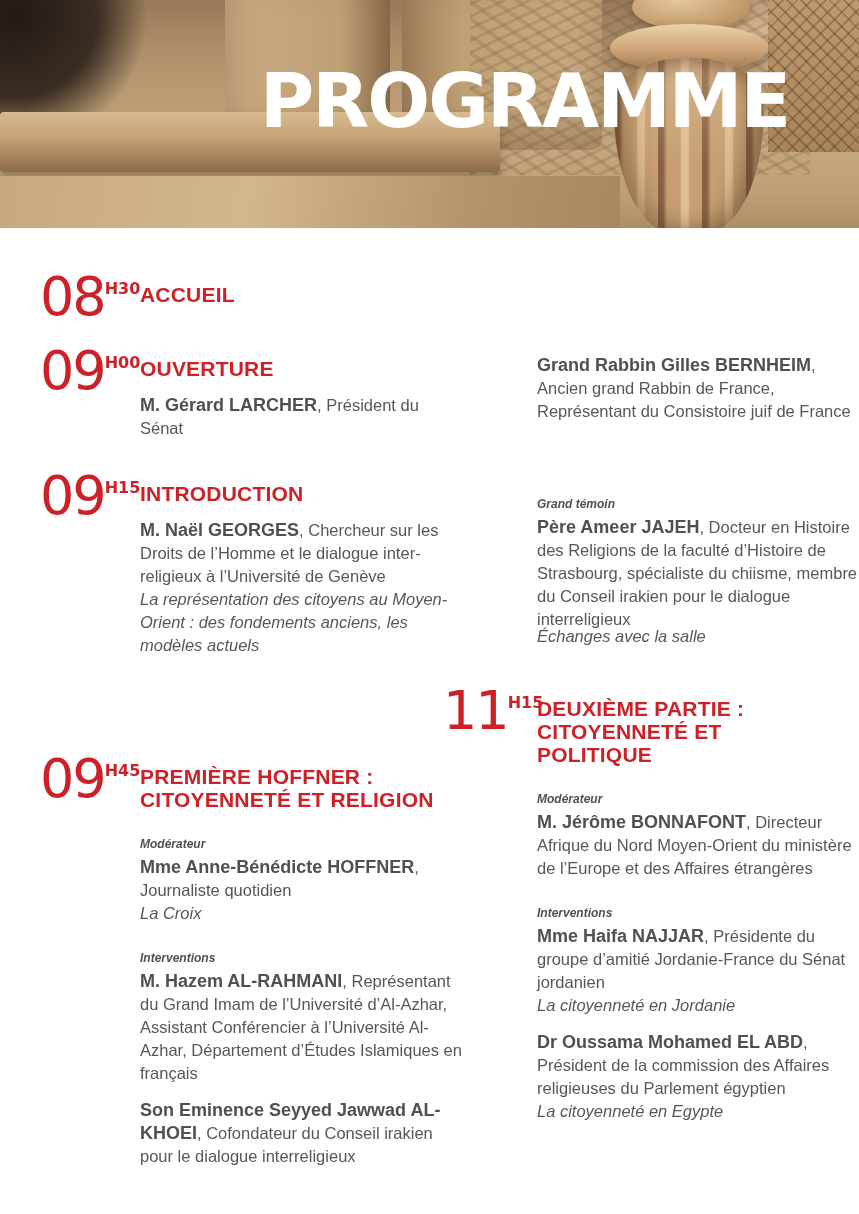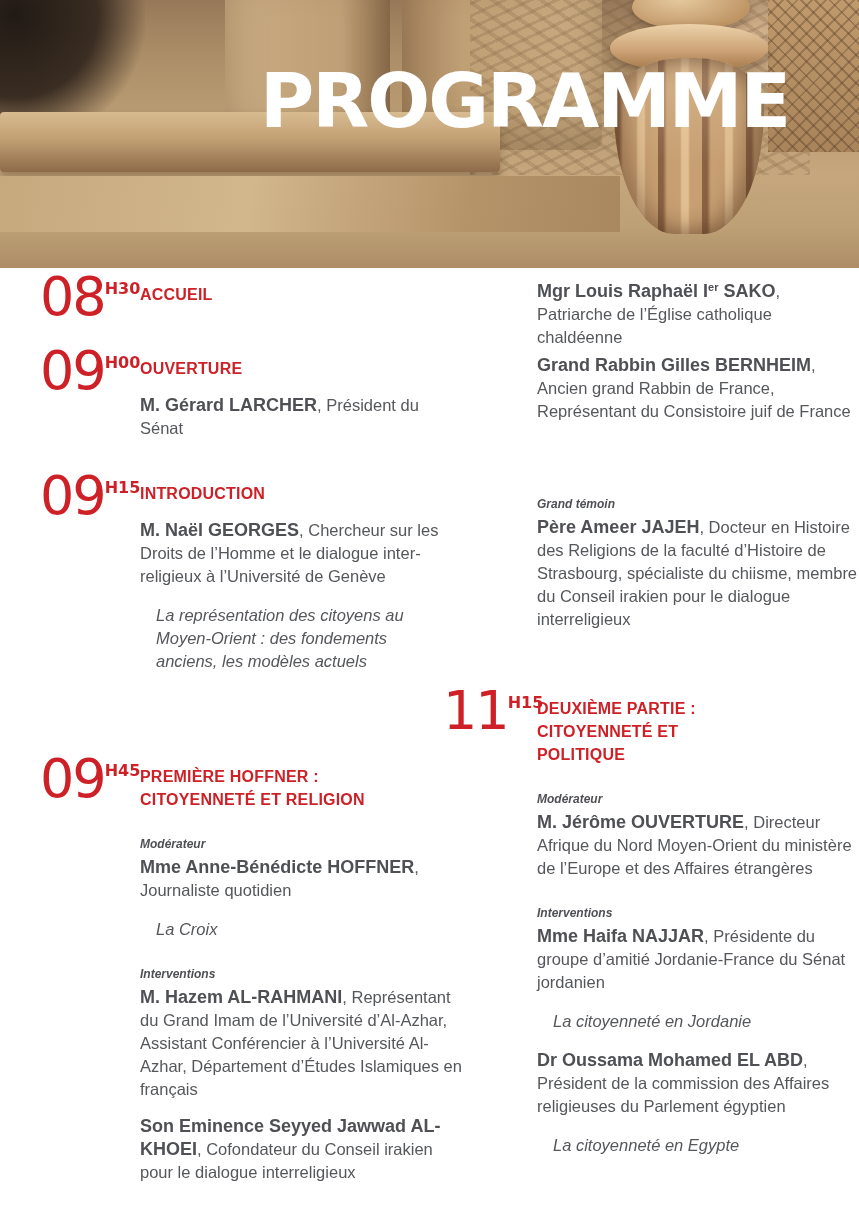--- a/index.html
+++ b/index.html
@@ -2,21 +2,21 @@
 <html><head>
 <meta charset="utf-8">
 <title>PROGRAMME</title>
 <style>
   html,body{margin:0;padding:0;background:#ffffff;}
   .page{
     position:relative;width:859px;height:1214px;background:#ffffff;overflow:hidden;
     font-family:"Liberation Sans", sans-serif;color:#55575B;
   }
   
-  .hero{position:absolute;top:0;left:0;width:859px;height:268px;overflow:hidden;background:#b3946d;}
+  .hero{position:absolute;top:0;left:0;width:859px;height:228px;overflow:hidden;background:#b3946d;}
   .hp{position:absolute;}
   .hp-base{left:0;top:0;right:0;bottom:0;background:
     radial-gradient(160px 100px at 88% 14%, rgba(216,184,146,.95), rgba(216,184,146,0) 72%),
     linear-gradient(180deg,#97795a 0%,#ab8d67 20%,#bb9d75 45%,#c6a77d 65%,#bda075 85%,#ad8d66 100%);}
   .hp-dark-corner{left:-55px;top:-55px;width:200px;height:200px;
     background:radial-gradient(circle at 35% 35%, #211a15 0%, #3a2d22 45%, rgba(58,45,34,0) 72%);}
   .hp-slab-a{left:225px;top:0;width:165px;height:168px;border-radius:0 0 8px 8px;
     background:linear-gradient(90deg,#c9ab82 0%,#bfa076 70%,#8f6f4e 100%);
     box-shadow:inset 0 -30px 40px rgba(90,65,40,.35);}
   .hp-slab-b{left:402px;top:0;width:200px;height:150px;border-radius:0 0 10px 6px;
@@ -51,28 +51,28 @@
     font-family:"DejaVu Sans", sans-serif;font-weight:bold;
     font-size:74px;line-height:1;letter-spacing:-2px;color:#ffffff;}
   
   .entry{position:absolute;left:40px;display:flex;align-items:flex-start;}
   .time{flex:0 0 100px;width:100px;display:flex;align-items:flex-start;color:#CE2127;
     font-family:"DejaVu Sans", sans-serif;}
   .entry-right .time{flex:0 0 94px;width:94px;}
   .time .h{font-size:54px;font-weight:normal;line-height:38px;letter-spacing:-2px;}
   .time .m{font-size:16px;font-weight:bold;line-height:16px;margin-top:3px;letter-spacing:0;text-align:center;}
   .body{width:322px;}
-  .sect-title{margin:5px 0 0 0;color:#CE2127;font-size:16px;font-weight:bold;line-height:23px;letter-spacing:.2px;}
+  .sect-title{margin:5px 0 0 0;color:#CE2127;font-size:21px;font-weight:bold;line-height:23px;letter-spacing:.2px;}
   .sect-title .tline{display:block;}
   .speaker{margin:14px 0 0 0;font-size:16.5px;line-height:23px;}
   .speaker .name{font-weight:bold;font-size:18px;color:#4E5054;}
   .speaker .name-sup{font-weight:bold;color:#4E5054;font-size:11px;vertical-align:super;line-height:0;}
   .speaker .desc{font-weight:normal;}
   .mt0{margin-top:0;}
-  .worktitle{margin:16px;font-style:italic;font-size:16.5px;line-height:23px;}
+  .worktitle{margin:0;font-style:italic;font-size:16.5px;line-height:23px;}
   .grouplabel{margin:22px 0 0 0;font-style:italic;font-weight:bold;font-size:12px;line-height:23px;color:#4E5054;}
   .rblock{position:absolute;left:537px;width:322px;}
   .note{margin:0;font-style:italic;font-size:16.5px;line-height:23px;}
 </style>
 </head>
 <body>
 
 <div class="page">
 
   <header class="hero">
@@ -151,54 +151,52 @@
       <p class="grouplabel">Interventions</p>
       <p class="speaker mt0">
         <span class="name">M. Hazem AL-RAHMANI</span><span class="desc">, Représentant du Grand Imam de l’Université d’Al-Azhar, Assistant Conférencier à l’Université Al-Azhar, Département d’Études Islamiques en français</span>
       </p>
       <p class="speaker">
         <span class="name">Son Eminence Seyyed Jawwad AL-KHOEI</span><span class="desc">, Cofondateur du Conseil irakien pour le dialogue interreligieux</span>
       </p>
     </div>
   </section>
 
-  <section class="rblock" style="top:280px;">
-    <p class="speaker mt0">
-      <span class="name">Mgr Louis Raphaël I</span><sup class="name-sup">er</sup><span class="name"> SAKO</span><span class="desc">, Patriarche de l’Église catholique chaldéenne</span>
-    </p>
-  </section>
 
   <section class="rblock" style="top:354px;">
     <p class="speaker mt0">
       <span class="name">Grand Rabbin Gilles BERNHEIM</span><span class="desc">, Ancien grand Rabbin de France, Représentant du Consistoire juif de France</span>
     </p>
   </section>
 
   <section class="rblock" style="top:471px;">
     <p class="grouplabel mt0">Grand témoin</p>
     <p class="speaker mt0">
       <span class="name">Père Ameer JAJEH</span><span class="desc">, Docteur en Histoire des Religions de la faculté d’Histoire de Strasbourg, spécialiste du chiisme, membre du Conseil irakien pour le dialogue interreligieux</span>
     </p>
   </section>
 
+  <section class="rblock" style="top:625px;">
+    <p class="note">Échanges avec la salle</p>
+  </section>
 
   <section class="entry entry-right" style="top:692px;left:443px;">
     <div class="time">
       <span class="h">11</span>
       <span class="m">H15</span>
     </div>
     <div class="body">
       <h2 class="sect-title">
         <span class="tline">DEUXIÈME PARTIE :</span>
         <span class="tline">CITOYENNETÉ ET</span>
         <span class="tline">POLITIQUE</span>
       </h2>
       <p class="grouplabel">Modérateur</p>
       <p class="speaker mt0">
-        <span class="name">M. Jérôme OUVERTURE</span><span class="desc">, Directeur Afrique du Nord Moyen-Orient du ministère de l’Europe et des Affaires étrangères</span>
+        <span class="name">M. Jérôme BONNAFONT</span><span class="desc">, Directeur Afrique du Nord Moyen-Orient du ministère de l’Europe et des Affaires étrangères</span>
       </p>
       <p class="grouplabel">Interventions</p>
       <p class="speaker mt0">
         <span class="name">Mme Haifa NAJJAR</span><span class="desc">, Présidente du groupe d’amitié Jordanie-France du Sénat jordanien</span>
       </p>
       <p class="worktitle">La citoyenneté en Jordanie</p>
       <p class="speaker">
         <span class="name">Dr Oussama Mohamed EL ABD</span><span class="desc">, Président de la commission des Affaires religieuses du Parlement égyptien</span>
       </p>
       <p class="worktitle">La citoyenneté en Egypte</p>

